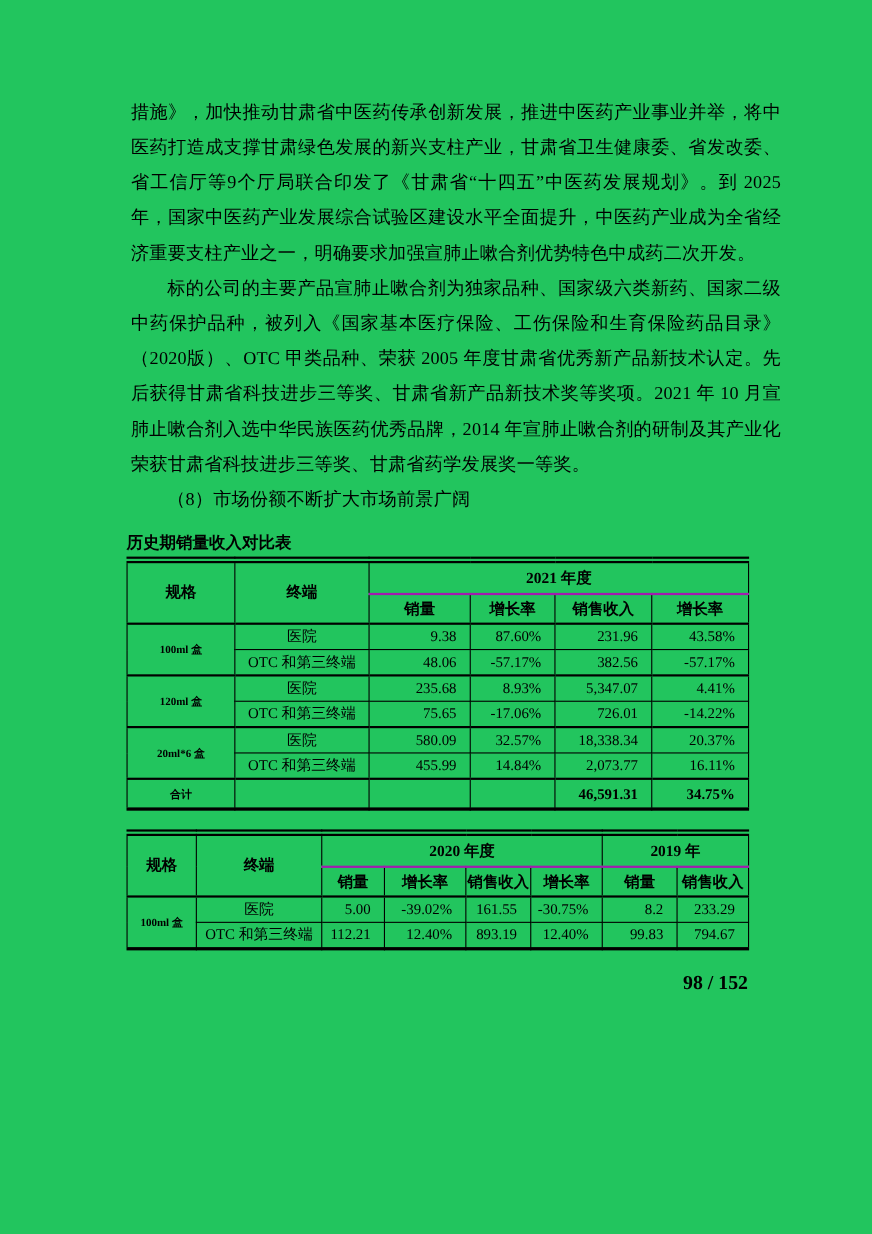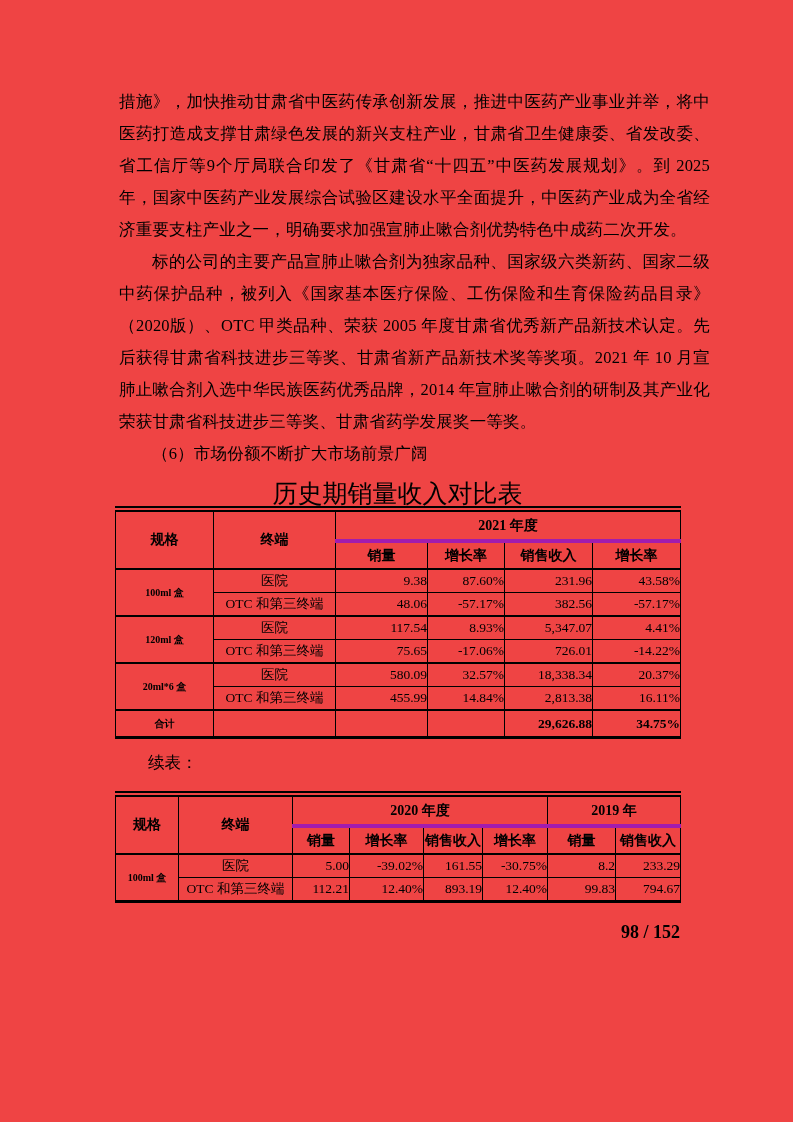--- a/index.html
+++ b/index.html
@@ -1,41 +1,40 @@
 <!DOCTYPE html>
 <html><head>
 <meta charset="utf-8">
 <style>
   html,body{margin:0;padding:0;background:#ffffff;}
   .page{
     position:relative;
     width:793px;height:1122px;
-    background:#ef4444;
+    background:#22c55e;
     color:#000;
     font-family:"Liberation Serif","DejaVu Serif",serif;
     overflow:hidden;
   }
   .content{
     position:absolute;
     left:119px;top:86px;
     width:591px;
   }
   .body-par{
     margin:0;
     font-size:16.5px;
     line-height:32px;
     text-align:justify;
     letter-spacing:0.2px;
   }
   .indent{text-indent:2em;}
   .doc-title{
     margin:12px 0 0 0;
-    font-size:25px;
-    font-weight:normal;
-    text-align:center;
+    font-size:15px;
+    font-weight:bold;
     line-height:24px;
   }
   .table-area{
     width:565px;
     margin-left:-4px;
   }
   .unit-note{
     margin:10px 0 3px 0;
     font-size:15px;
     line-height:19px;
@@ -56,27 +55,27 @@
     padding:0;
     vertical-align:middle;
     overflow:hidden;
     white-space:nowrap;
   }
   th{font-size:14px;font-weight:bold;text-align:center;}
   td{font-size:13.5px;text-align:center;}
   tr.h1 th{height:27px;}
   tr.h2 th{height:25px;border-bottom:2.5px solid #000;}
   th.corner{border-bottom:2.5px solid #000;}
-  tr.h1 th.year{border-bottom:4px solid #a21caf;}
+  tr.h1 th.year{border-bottom:2px solid #a21caf;}
   td{height:22px;}
   tr.g-first td{border-bottom:1px solid #000;}
   tr.g-first td.spec{border-bottom:2px solid #000;}
   tr.g-last td{border-bottom:2px solid #000;}
   td.spec{font-size:10px;font-weight:bold;margin-top:44px;}
-  td.num{text-align:right;padding-right:0;}
+  td.num{text-align:right;padding-right:12px;}
   tr.total td{height:25px;}
   tr.total .bold{font-weight:bold;}
   tr.total td.spec{border-bottom:none;}
   #table2 tr.g-last td{border-bottom:none;}
   .cont-label{
     margin:13px 0 0 0;
     font-size:16.5px;
     line-height:22px;
     text-indent:2em;
   }
@@ -90,21 +89,21 @@
   }
 </style>
 </head>
 <body>
 
 <div class="page">
   <div class="content">
 
     <p class="body-par">措施》，加快推动甘肃省中医药传承创新发展，推进中医药产业事业并举，将中医药打造成支撑甘肃绿色发展的新兴支柱产业，甘肃省卫生健康委、省发改委、省工信厅等9个厅局联合印发了《甘肃省“十四五”中医药发展规划》。到 2025 年，国家中医药产业发展综合试验区建设水平全面提升，中医药产业成为全省经济重要支柱产业之一，明确要求加强宣肺止嗽合剂优势特色中成药二次开发。</p>
     <p class="body-par indent">标的公司的主要产品宣肺止嗽合剂为独家品种、国家级六类新药、国家二级中药保护品种，被列入《国家基本医疗保险、工伤保险和生育保险药品目录》（2020版）、OTC 甲类品种、荣获 2005 年度甘肃省优秀新产品新技术认定。先后获得甘肃省科技进步三等奖、甘肃省新产品新技术奖等奖项。2021 年 10 月宣肺止嗽合剂入选中华民族医药优秀品牌，2014 年宣肺止嗽合剂的研制及其产业化荣获甘肃省科技进步三等奖、甘肃省药学发展奖一等奖。</p>
-    <p class="body-par indent">（6）市场份额不断扩大市场前景广阔</p>
+    <p class="body-par indent">（8）市场份额不断扩大市场前景广阔</p>
 
     <div class="table-area">
       <h3 class="doc-title">历史期销量收入对比表</h3>
 
       <table id="table1">
         <colgroup>
           <col style="width:98px">
             <col style="width:122px">
             <col style="width:92px">
           <col style="width:77px">
@@ -136,21 +135,21 @@
             <td class="term">OTC 和第三终端</td>
             <td class="num">48.06</td>
             <td class="num">-57.17%</td>
             <td class="num">382.56</td>
             <td class="num">-57.17%</td>
           </tr>
 
           <tr class="g-first">
             <td class="spec" rowspan="2">120ml 盒</td>
             <td class="term">医院</td>
-            <td class="num">117.54</td>
+            <td class="num">235.68</td>
             <td class="num">8.93%</td>
             <td class="num">5,347.07</td>
             <td class="num">4.41%</td>
           </tr>
           <tr class="g-last">
             <td class="term">OTC 和第三终端</td>
             <td class="num">75.65</td>
             <td class="num">-17.06%</td>
             <td class="num">726.01</td>
             <td class="num">-14.22%</td>
@@ -161,36 +160,35 @@
             <td class="term">医院</td>
             <td class="num">580.09</td>
             <td class="num">32.57%</td>
             <td class="num">18,338.34</td>
             <td class="num">20.37%</td>
           </tr>
           <tr class="g-last">
             <td class="term">OTC 和第三终端</td>
             <td class="num">455.99</td>
             <td class="num">14.84%</td>
-            <td class="num">2,813.38</td>
+            <td class="num">2,073.77</td>
             <td class="num">16.11%</td>
           </tr>
 
           <tr class="total">
             <td class="spec">合计</td>
             <td></td>
             <td></td>
             <td></td>
-            <td class="num bold">29,626.88</td>
+            <td class="num bold">46,591.31</td>
             <td class="num bold">34.75%</td>
           </tr>
         </tbody>
       </table>
 
-      <p class="cont-label">续表：</p>
 
       <table id="table2">
         <colgroup>
           <col style="width:63px">
             <col style="width:114px">
             <col style="width:57px">
             <col style="width:74px">
           <col style="width:59px">
             <col style="width:65px">
             <col style="width:68px">

